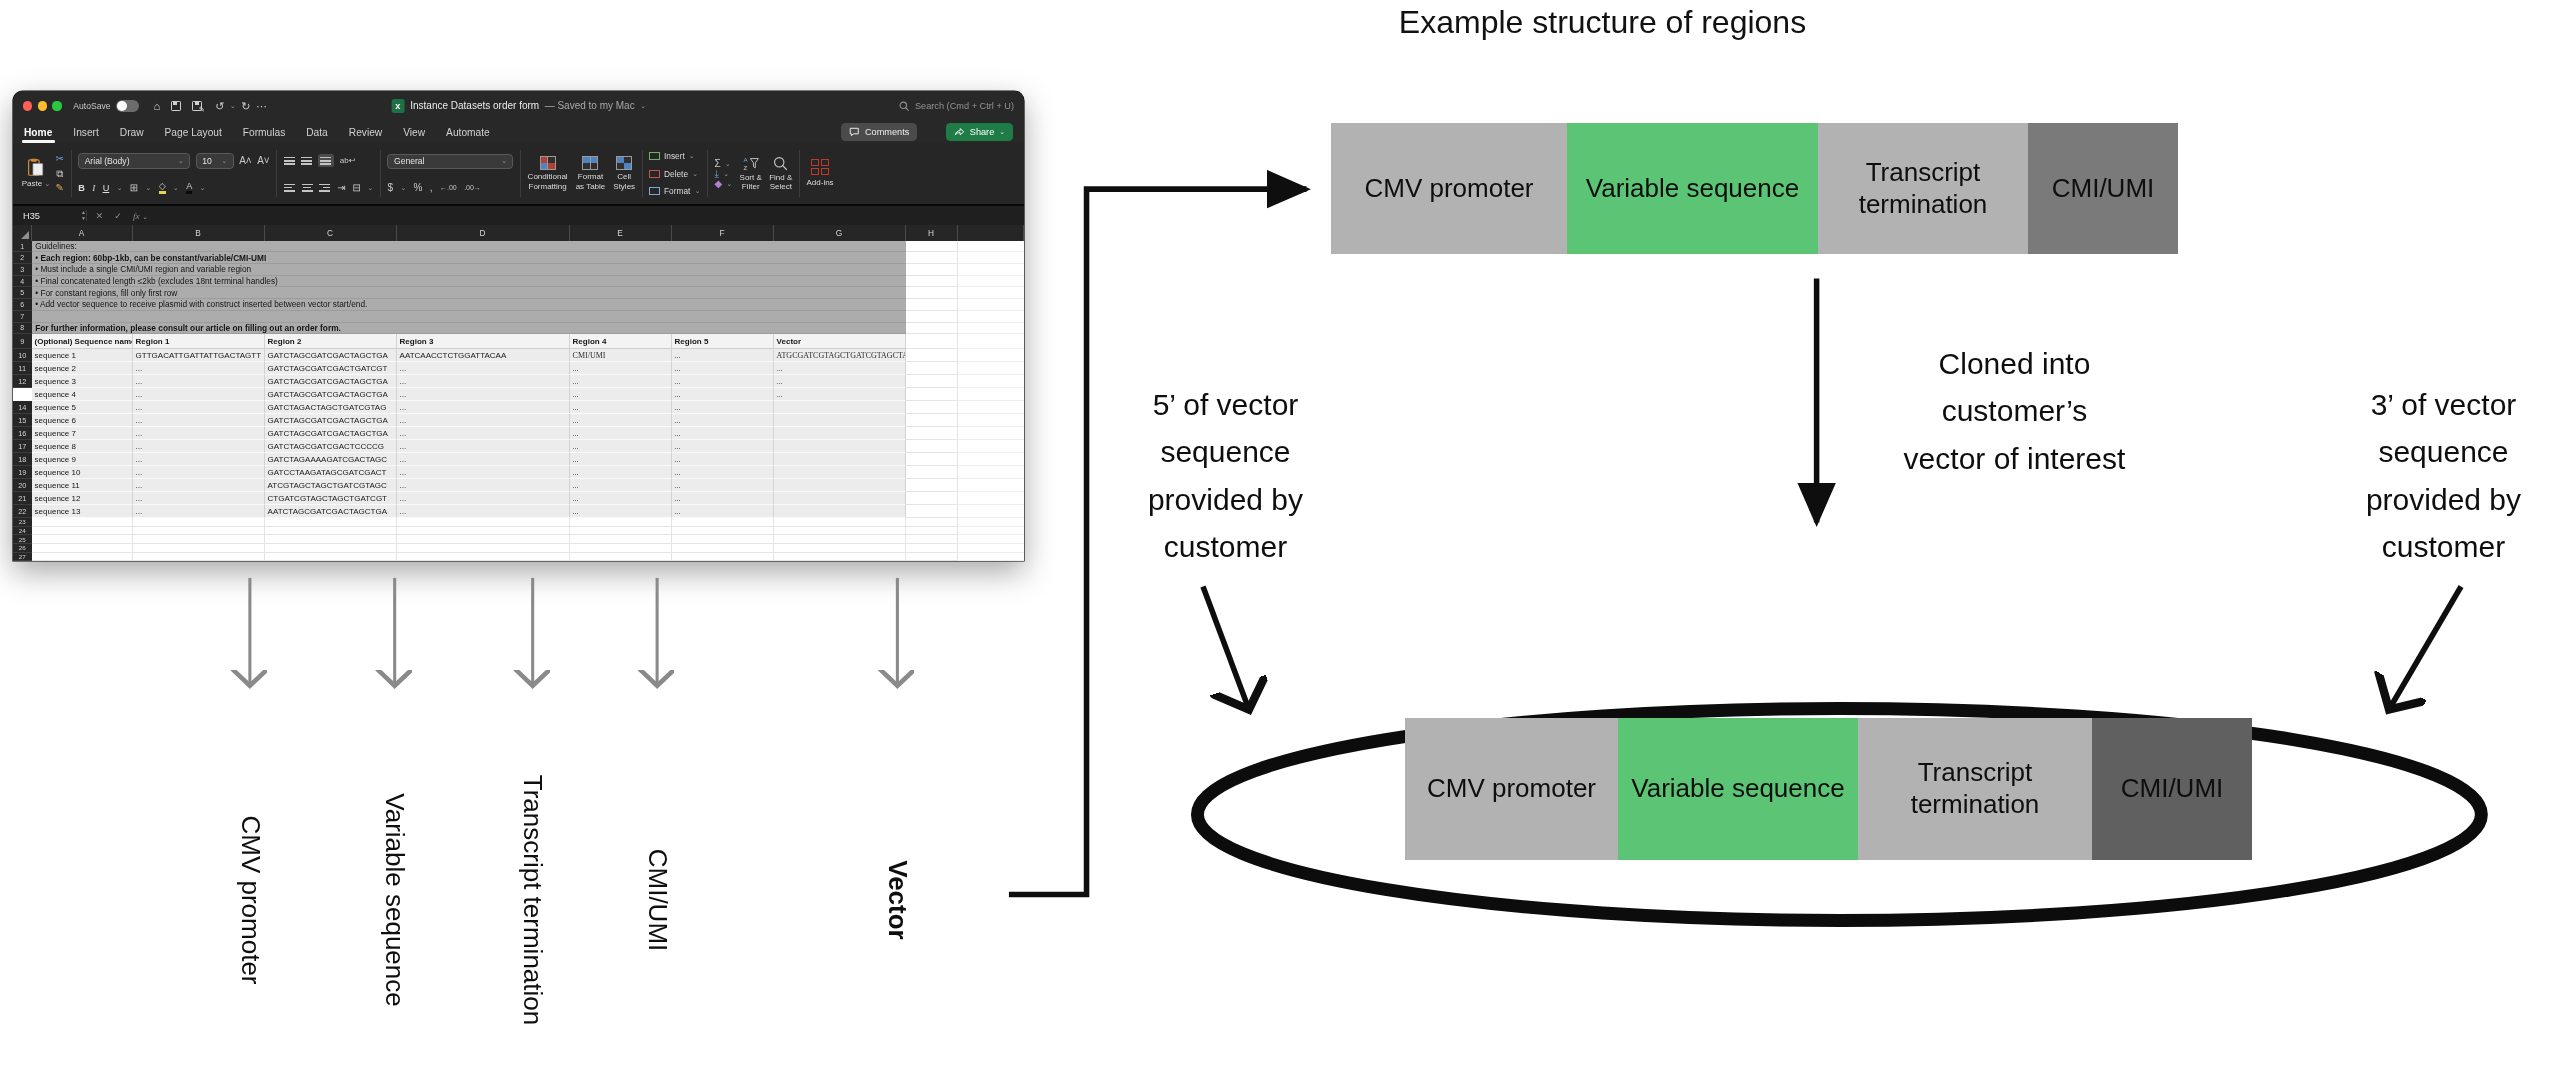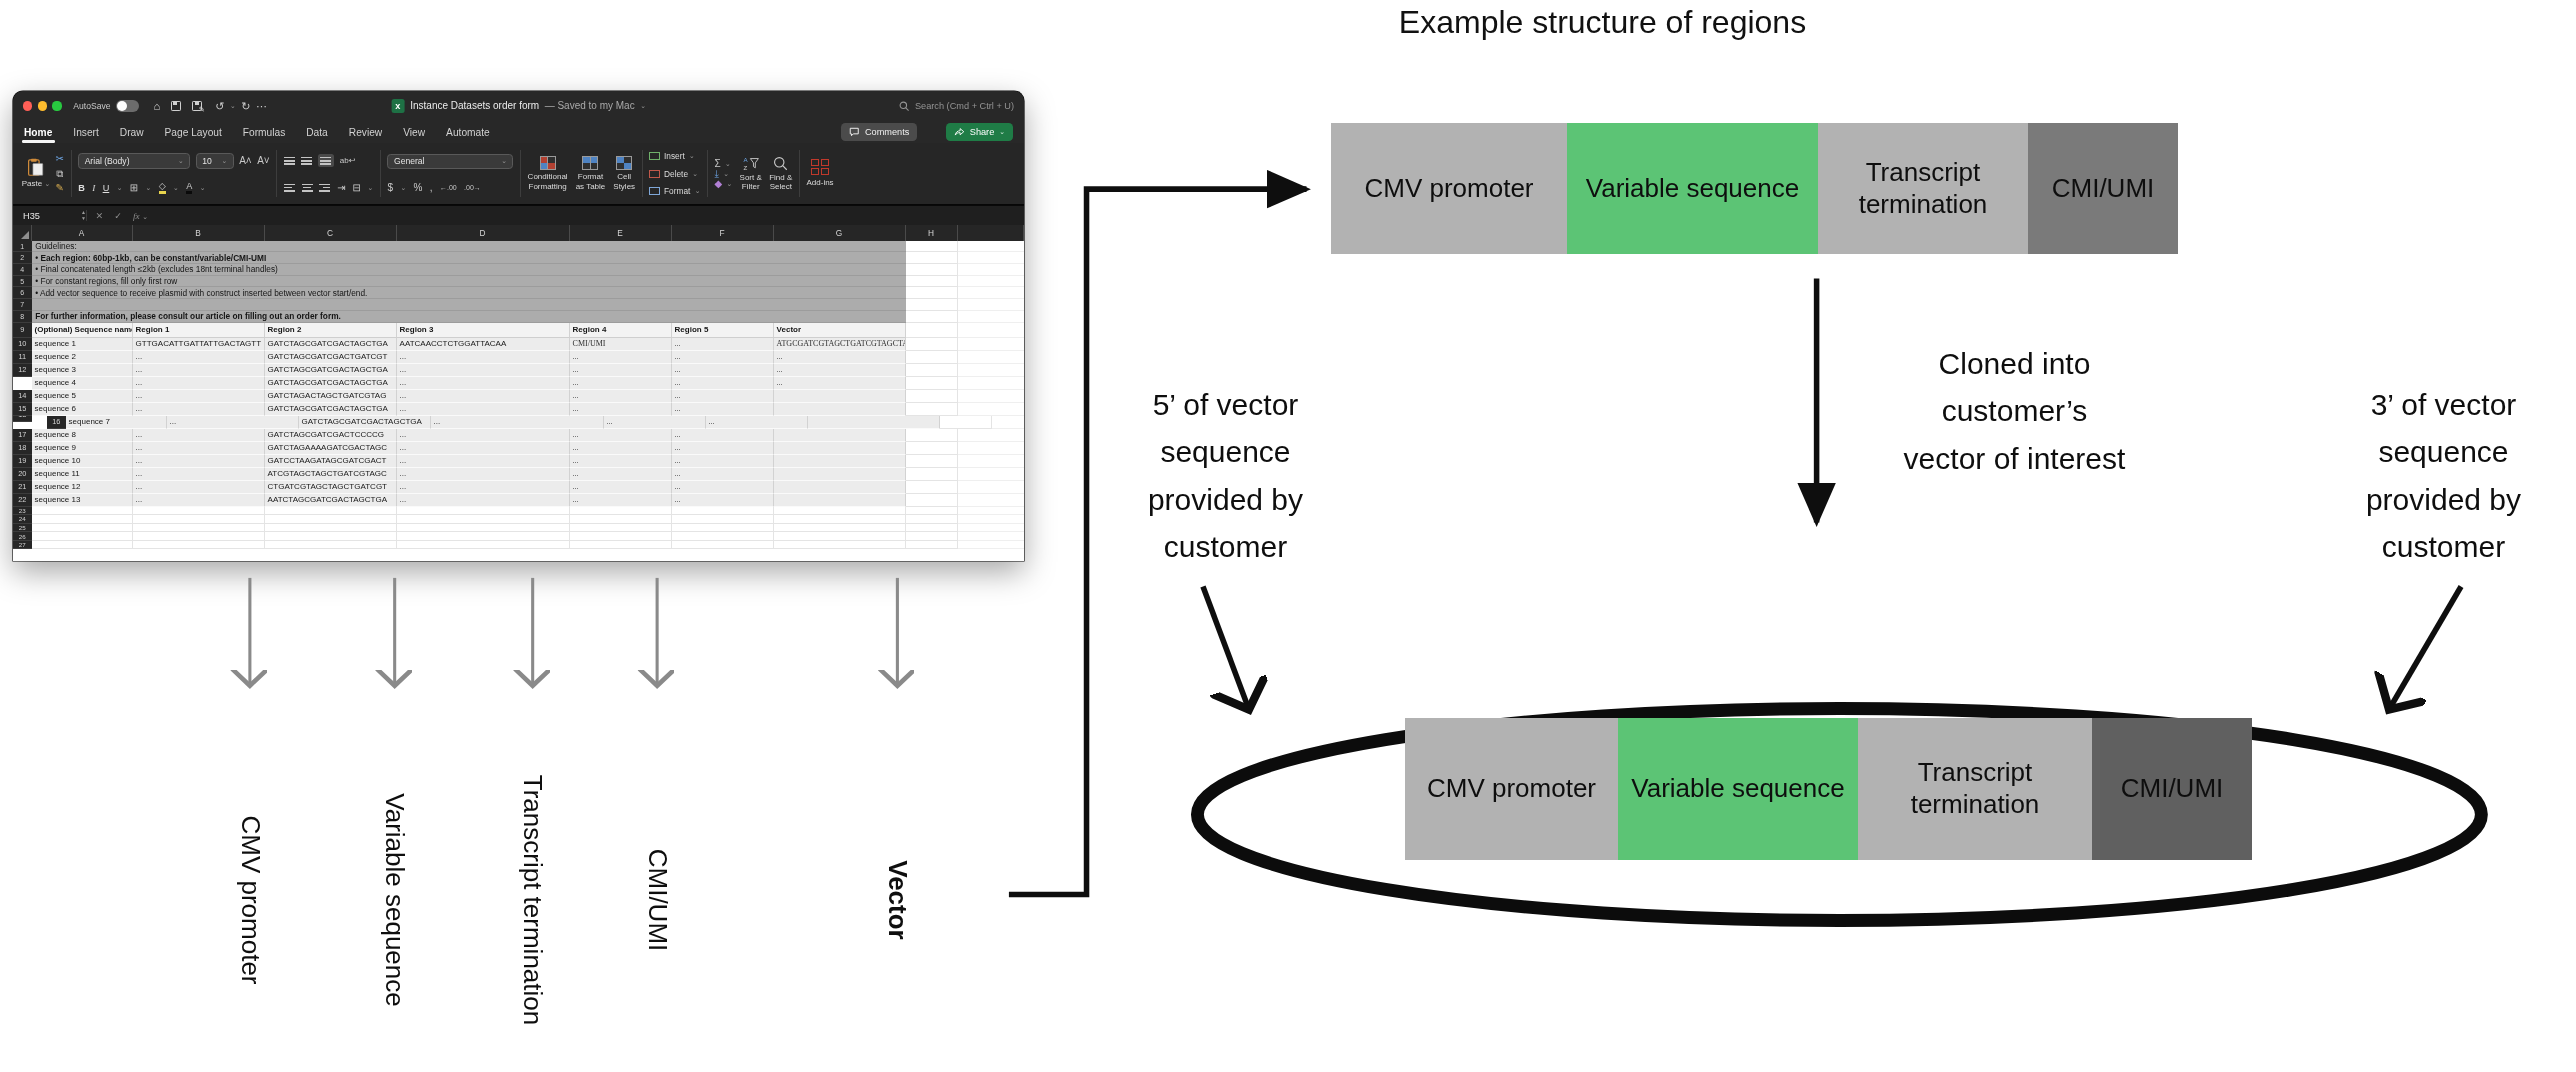--- a/index.html
+++ b/index.html
@@ -438,20 +438,26 @@
           <div class="ecell" style="width: 52px;"></div>
           <div class="erest"></div>
         </div>
         <div class="grow" style="height: 11.7px;">
           <div class="gut" style="height: 11.7px; font-size: 7px;">2</div>
           <div class="gband" style="width: 874px; height: 11.7px; font-weight: bold;">• Each region: 60bp-1kb, can be constant/variable/CMI-UMI</div>
           <div class="ecell" style="width: 52px;"></div>
           <div class="erest"></div>
         </div>
         <div class="grow" style="height: 11.7px;">
+          <div class="gut" style="height: 11.7px; font-size: 7px;">3</div>
+          <div class="gband" style="width: 874px; height: 11.7px;">• Must include a single CMI/UMI region and variable region</div>
+          <div class="ecell" style="width: 52px;"></div>
+          <div class="erest"></div>
+        </div>
+        <div class="grow" style="height: 11.7px;">
           <div class="gut" style="height: 11.7px; font-size: 7px;">4</div>
           <div class="gband" style="width: 874px; height: 11.7px;">• Final concatenated length ≤2kb (excludes 18nt terminal handles)</div>
           <div class="ecell" style="width: 52px;"></div>
           <div class="erest"></div>
         </div>
         <div class="grow" style="height: 11.7px;">
           <div class="gut" style="height: 11.7px; font-size: 7px;">5</div>
           <div class="gband" style="width: 874px; height: 11.7px;">• For constant regions, fill only first row</div>
           <div class="ecell" style="width: 52px;"></div>
           <div class="erest"></div>
@@ -552,21 +558,21 @@
           <div class="dcell" style="width: 132px;">...</div>
           <div class="dcell" style="width: 132px;">GATCTAGCGATCGACTAGCTGA</div>
           <div class="dcell" style="width: 173px;">...</div>
           <div class="dcell serif" style="width: 102px;">...</div>
           <div class="dcell serif" style="width: 102px;">...</div>
           <div class="dcell serif" style="width: 132px;"></div>
           <div class="ecell" style="width: 52px;"></div>
           <div class="erest"></div>
         </div>
         <div class="grow" style="height: 13px;">
-          <div class="gut" style="height: 13px; margin-left: 34px;">16</div>
+          <div class="gut" style="height: 13px;">16</div>
           <div class="dcell" style="width: 101px;">sequence 7</div>
           <div class="dcell" style="width: 132px;">...</div>
           <div class="dcell" style="width: 132px;">GATCTAGCGATCGACTAGCTGA</div>
           <div class="dcell" style="width: 173px;">...</div>
           <div class="dcell serif" style="width: 102px;">...</div>
           <div class="dcell serif" style="width: 102px;">...</div>
           <div class="dcell serif" style="width: 132px;"></div>
           <div class="ecell" style="width: 52px;"></div>
           <div class="erest"></div>
         </div>

